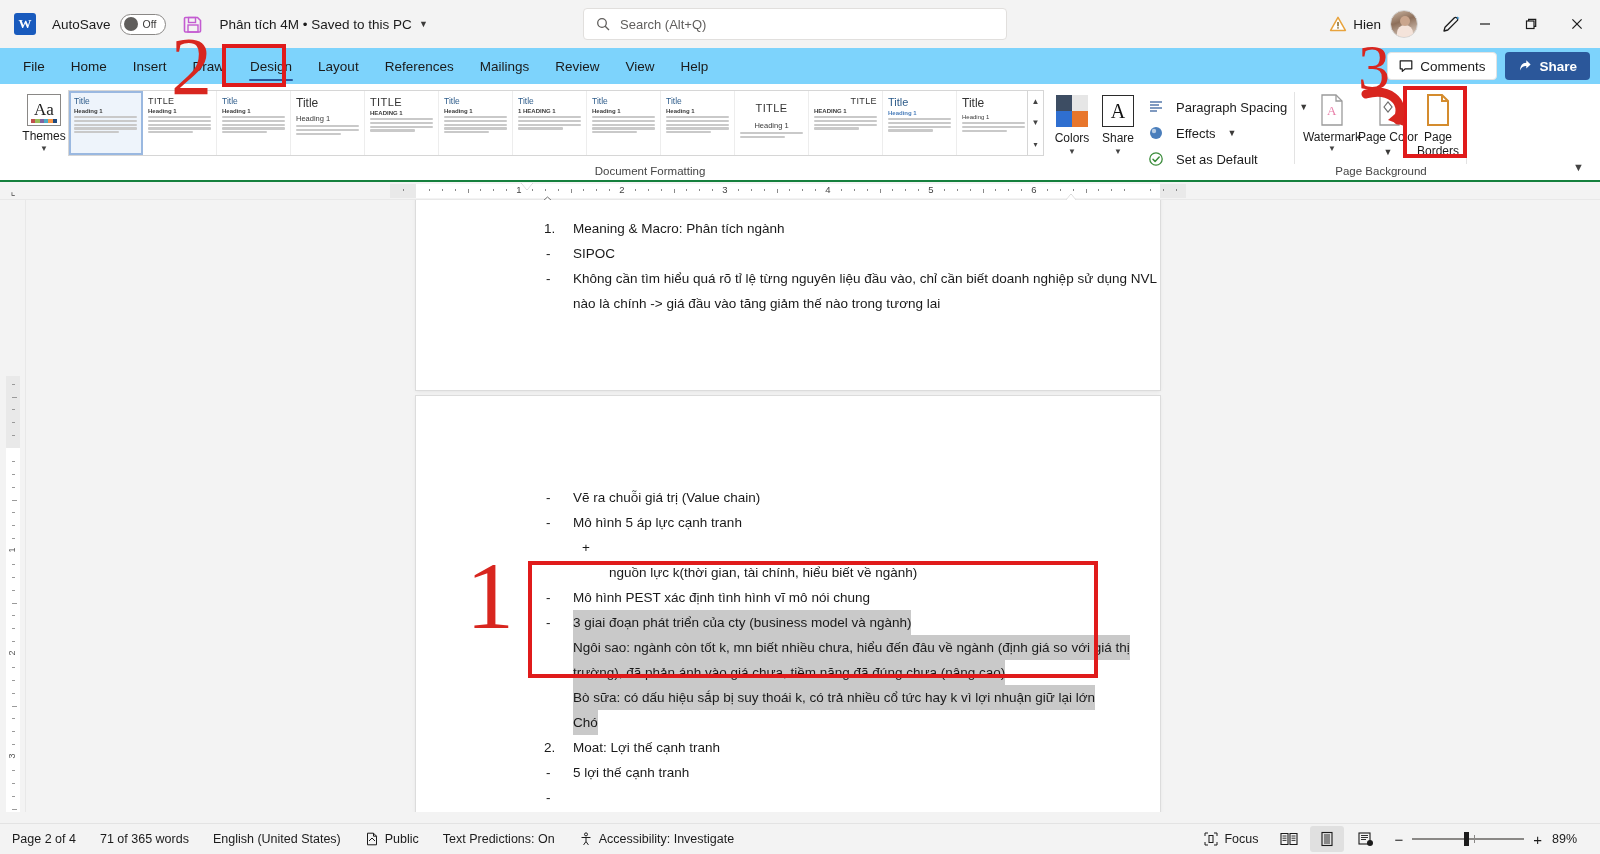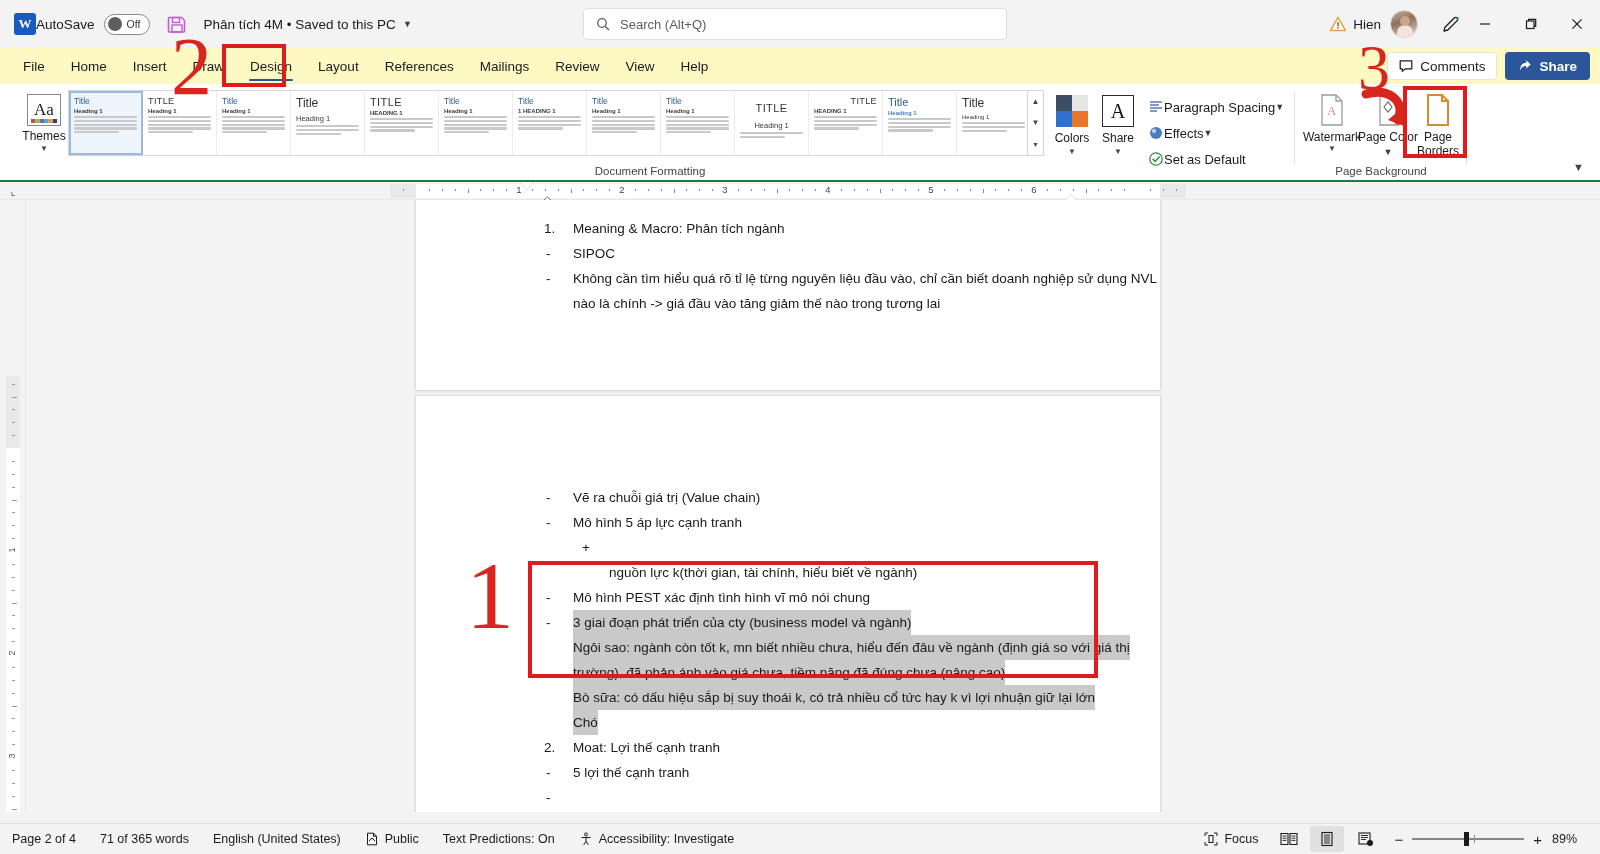--- a/index.html
+++ b/index.html
@@ -16,21 +16,21 @@
   .titlebar {
     position: absolute; left: 0; top: 0; width: 1600px; height: 48px;
     background: #f3f3f3; display: flex; align-items: center;
   }
   .word-logo {
     width: 22px; height: 22px; margin-left: 14px; border-radius: 3px;
     background: #185abd; color: #fff; font-size: 13px; font-weight: bold;
     display: flex; align-items: center; justify-content: center;
     font-family: "Liberation Serif", serif;
   }
-  .autosave-label { font-size: 13.5px; color: #1b1b1b; }
+  .autosave-label { margin-left: 16px; font-size: 13.5px; color: #1b1b1b; }
   .toggle {
     margin-left: 9px; width: 46px; height: 21px; border-radius: 11px;
     border: 1px solid #8a8886; background: #fff; display: flex; align-items: center;
     position: relative; cursor: pointer;
   }
   .toggle .knob {
     width: 14px; height: 14px; border-radius: 50%; background: #605e5c; margin-left: 3px;
   }
   .toggle .off-text { font-size: 10.5px; color: #3b3a39; margin-left: 5px; }
   .save-icon { margin-left: 16px; width: 22px; height: 22px; cursor: pointer; }
@@ -67,21 +67,21 @@
   }
   .pen-icon { margin-left: 22px; width: 22px; height: 22px; cursor: pointer; }
   .wbtn {
     width: 46px; height: 48px; display: flex; align-items: center; justify-content: center;
     cursor: pointer; color: #1b1b1b;
   }
 
   
   .tabstrip {
     position: absolute; left: 0; top: 48px; width: 1600px; height: 36px;
-    background: #fef9c3; display: flex; align-items: center; padding-left: 10px;
+    background: #7dd3fc; display: flex; align-items: center; padding-left: 10px;
   }
   .tab {
     height: 30px; padding: 0 13px; font-size: 13.5px; color: #1b1b1b;
     display: flex; align-items: center; cursor: pointer; border-radius: 4px;
     position: relative;
   }
   .tab.active { font-weight: 400; }
   .tab.active::after {
     content: ""; position: absolute; left: 12px; right: 12px; bottom: 0px;
     height: 2.5px; background: #2b579a; border-radius: 2px;
@@ -172,21 +172,21 @@
     grid-template-columns: 1fr 1fr; grid-template-rows: 1fr 1fr; }
   .fonts-glyph {
     width: 32px; height: 32px; margin-top: 5px; border: 1.5px solid #2b2b2b;
     display: flex; align-items: center; justify-content: center;
     font-size: 20px; font-family: "Liberation Serif", serif; color: #111;
   }
 
   
   .smallbtn {
     position: absolute; height: 26px; display: flex; align-items: center;
-    gap: 0; font-size: 13px; color: #1b1b1b; cursor: pointer; padding: 0 6px;
+    gap: 12px; font-size: 13px; color: #1b1b1b; cursor: pointer; padding: 0 6px;
     border-radius: 3px;
   }
 
   
   .pbg-btn {
     position: absolute; top: 6px; width: 64px; height: 78px; display: flex;
     flex-direction: column; align-items: center; cursor: pointer; border-radius: 4px;
   }
   .pbg-btn .lbl {
     font-size: 12px; color: #1b1b1b; margin-top: 3px; text-align: center;

